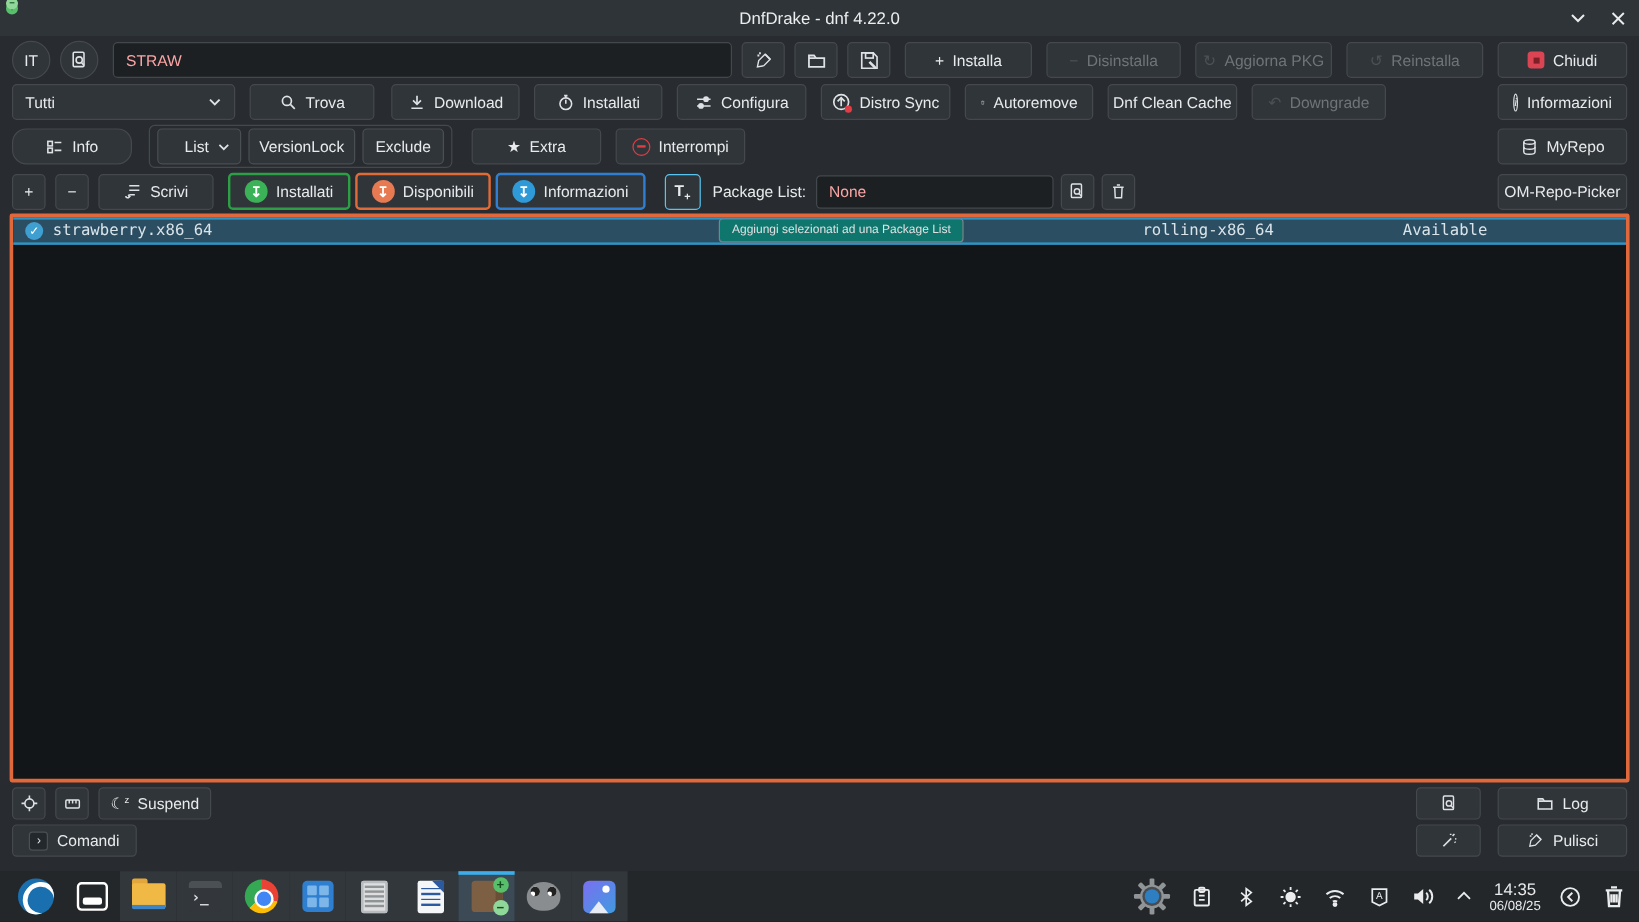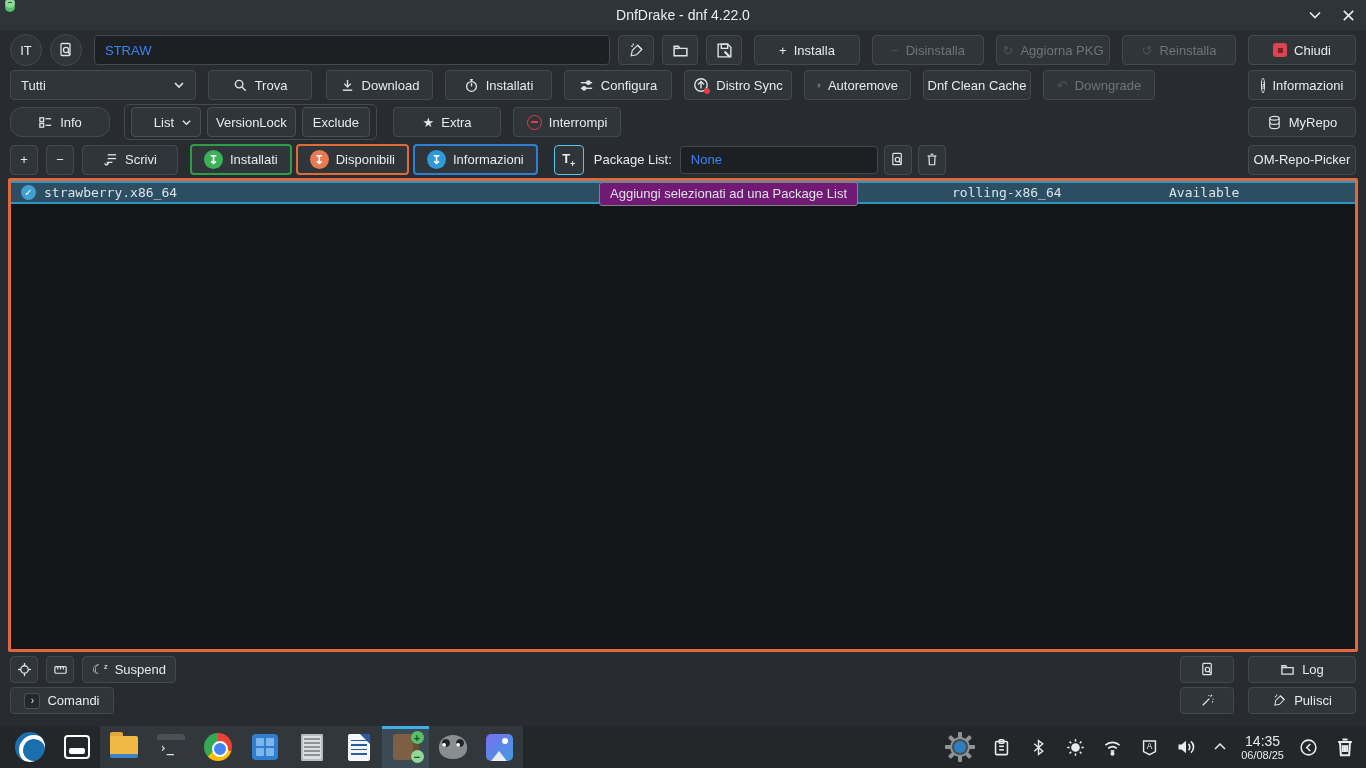--- a/index.html
+++ b/index.html
@@ -24,21 +24,21 @@
   .btn.disabled svg, .btn.disabled .uico { opacity:.45; }
   .icon-btn { width:36px; padding:0; }
   .sm-btn { width:28px; padding:0; }
   .wide-ico { width:54px; padding:0; }
   .circle-btn { width:32px; height:32px; border-radius:50%; padding:0; }
   .rbtn { width:108px; }
   .ml-auto { margin-left:auto; }
   .sel { justify-content:space-between; width:186px; padding:0 10px; }
   .sel-sm { justify-content:flex-end; width:70px; padding:0 8px; }
   .search { flex:1; height:30px; background:#1d2023; border:1px solid #43484c; border-radius:4px;
-            color:#3b82f6; font-size:13px; padding:0 10px; font-family:"Liberation Sans",sans-serif; }
+            color:#fca5a5; font-size:13px; padding:0 10px; font-family:"Liberation Sans",sans-serif; }
   .group-frame { display:flex; align-items:center; gap:6px; border:1px solid #45494e; border-radius:5px; padding:2px 6px; }
   .group-frame .btn { border-color:#4a4f54; }
 
   
   .tab { height:31px; padding:0 12px; border-width:2px; border-radius:4px; }
   .tab .dot { width:19px; height:19px; border-radius:50%; display:inline-flex; align-items:center; justify-content:center;
               color:#fff; font-size:12px; font-weight:bold; line-height:1; }
   .tab.green { border-color:#2c9e45; }
   .tab.green .dot { background:#3bb257; }
   .tab.orange { border-color:#e06b36; }
@@ -51,22 +51,22 @@
   .uico { font-style:normal; line-height:1; }
 
   
   .main { margin:3px 8px 0 8px; flex:1; background:#131619; border:3px solid #e0683a; border-radius:2px; position:relative; }
   .pkg-row { position:relative; height:23px; background:#2c4e62; border-top:2px solid #2f93c4; border-bottom:2px solid #2f93c4;
              display:flex; align-items:center; font-family:"DejaVu Sans Mono", monospace; font-size:13px; color:#d9e4ea; }
   .pkg-row .chk { width:15px; height:15px; border-radius:50%; background:#3f9fd0; color:#fff; font-size:10px;
                   display:inline-flex; align-items:center; justify-content:center; margin:0 8px 0 10px; font-family:"Liberation Sans",sans-serif; }
   .pkg-row .repo { position:absolute; left:941px; }
   .pkg-row .status { position:absolute; left:1158px; }
-  .tooltip { position:absolute; left:588px; top:1px; background:#701a75; border:1px solid #7c8286; border-radius:3px;
-             padding:3px 10px 4px 10px; font-size:13px; color:#dfe1e2; z-index:5; white-space:nowrap; }
+  .tooltip { position:absolute; left:588px; top:1px; background:#0f766e; border:1px solid #7c8286; border-radius:3px;
+             padding:3px 10px 4px 10px; font-size:10px; color:#dfe1e2; z-index:5; white-space:nowrap; }
 
   
   .b-row { margin-top:4px; }
   .b-row .btn { height:27px; }
 
   
   .taskbar { margin-top:6px; height:42px; background:#24272a; display:flex; align-items:center; padding:0 6px; flex:0 0 auto; }
   .task-tile { width:47px; height:42px; display:flex; align-items:center; justify-content:center; position:relative; }
   .task-tile.running { background:#32373b; }
   .task-tile.active { background:#3b4a55; }

